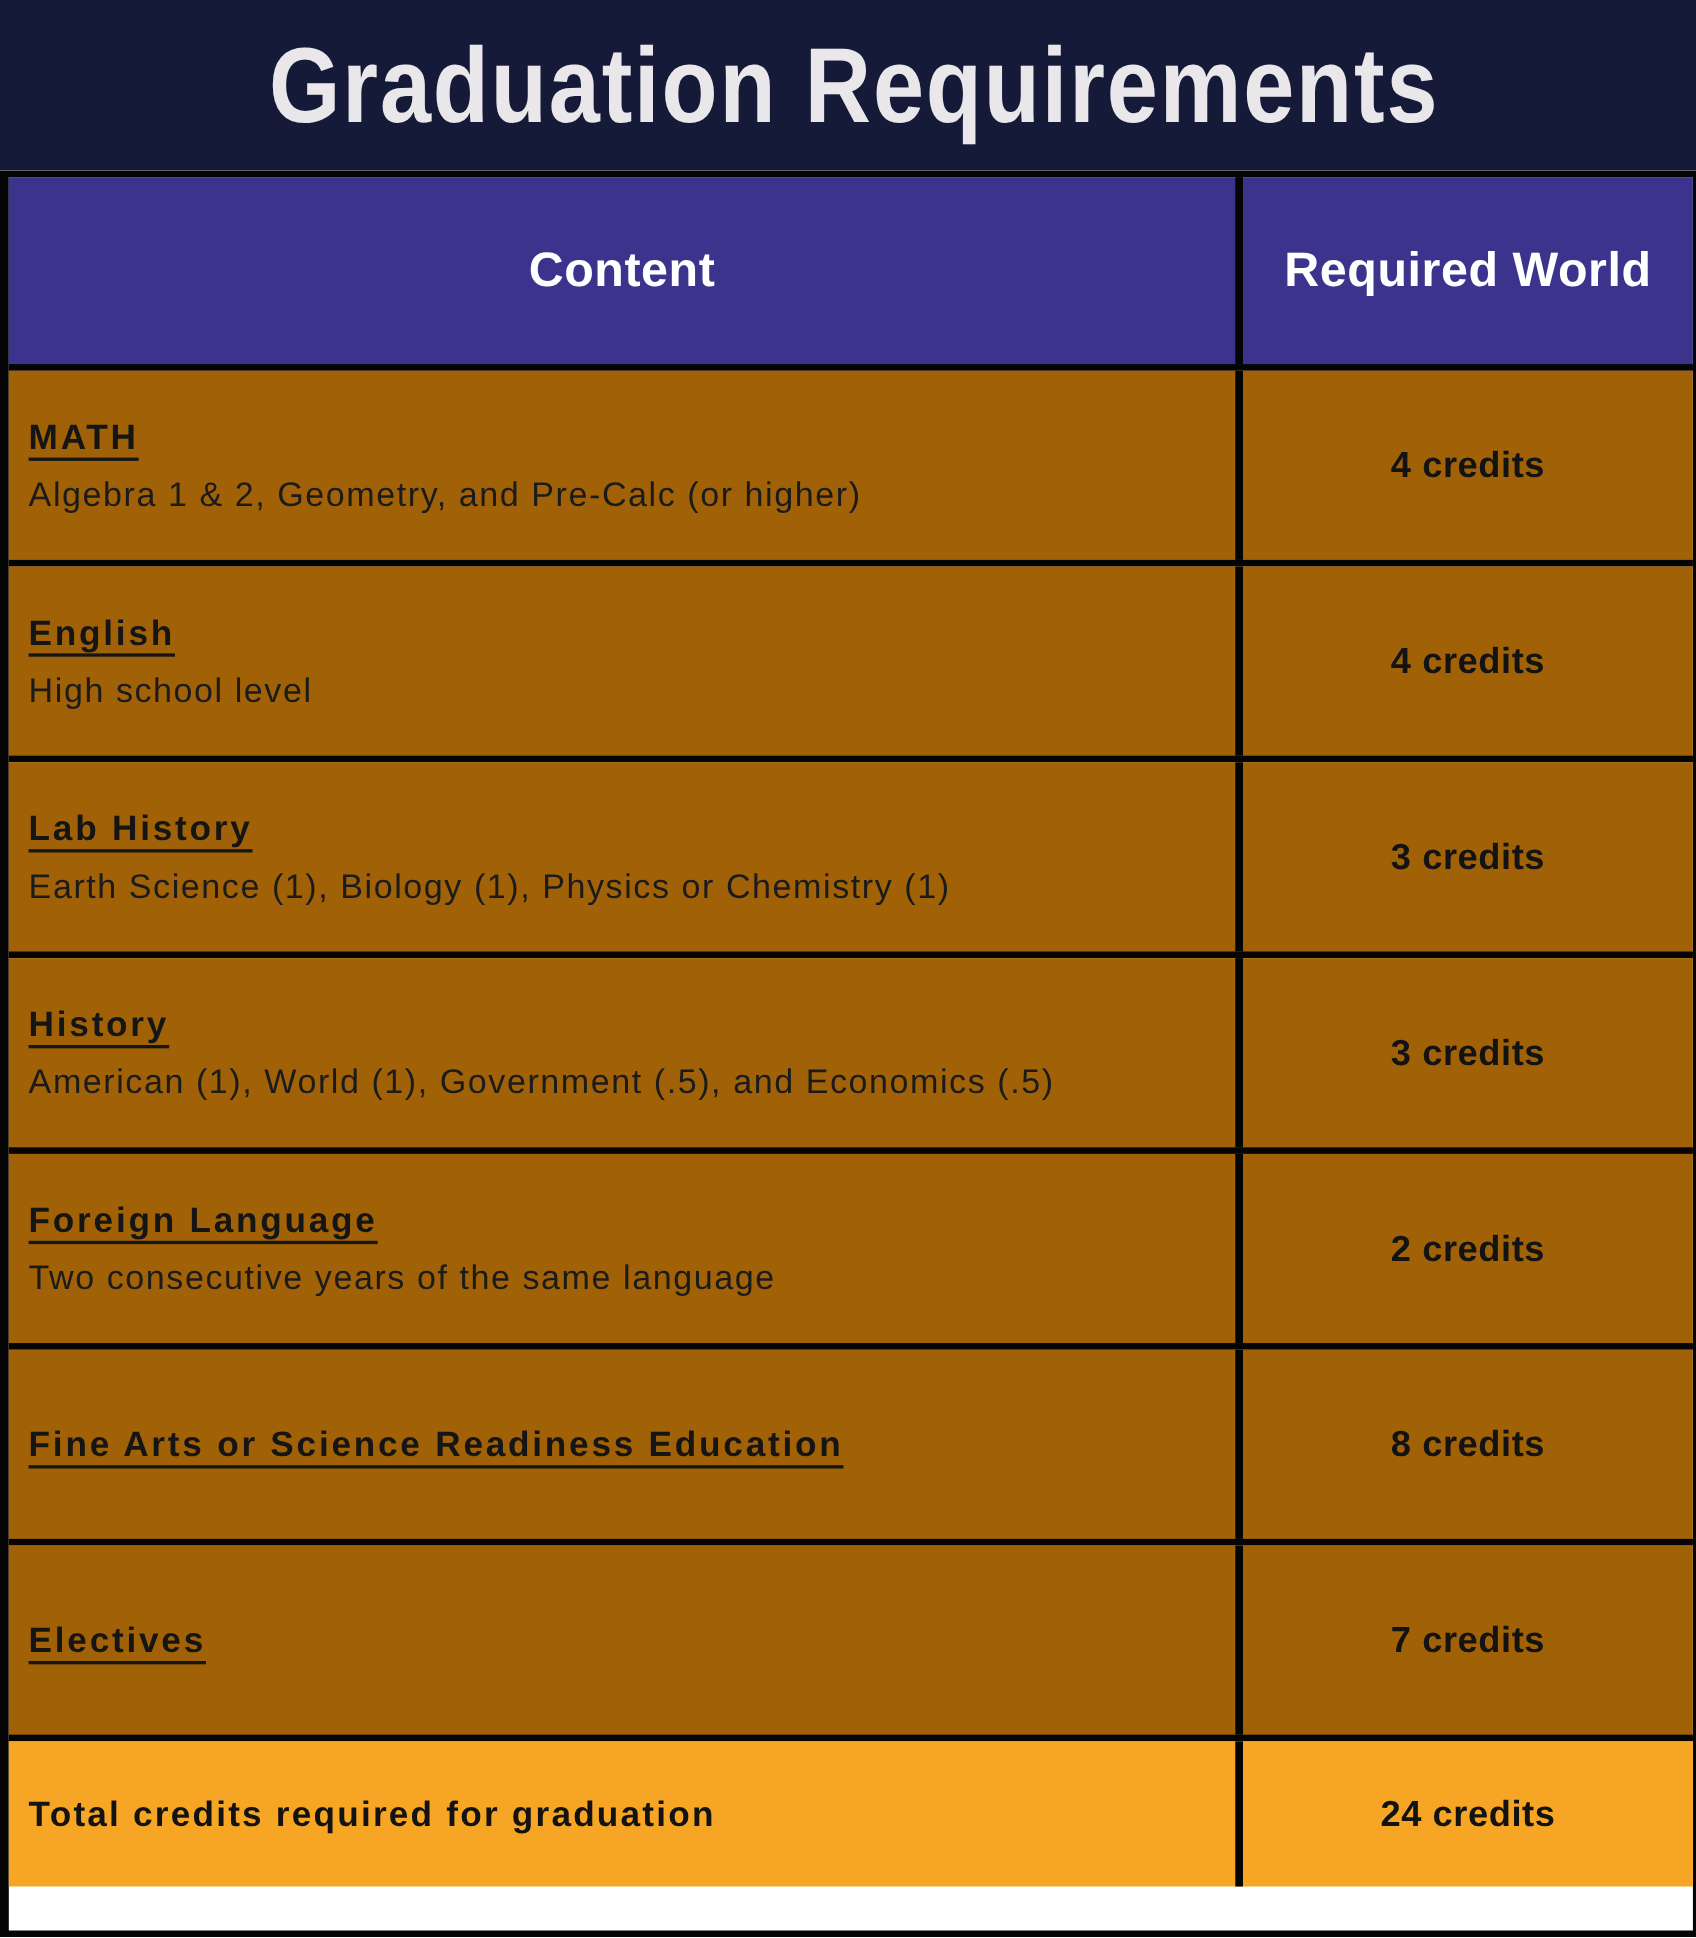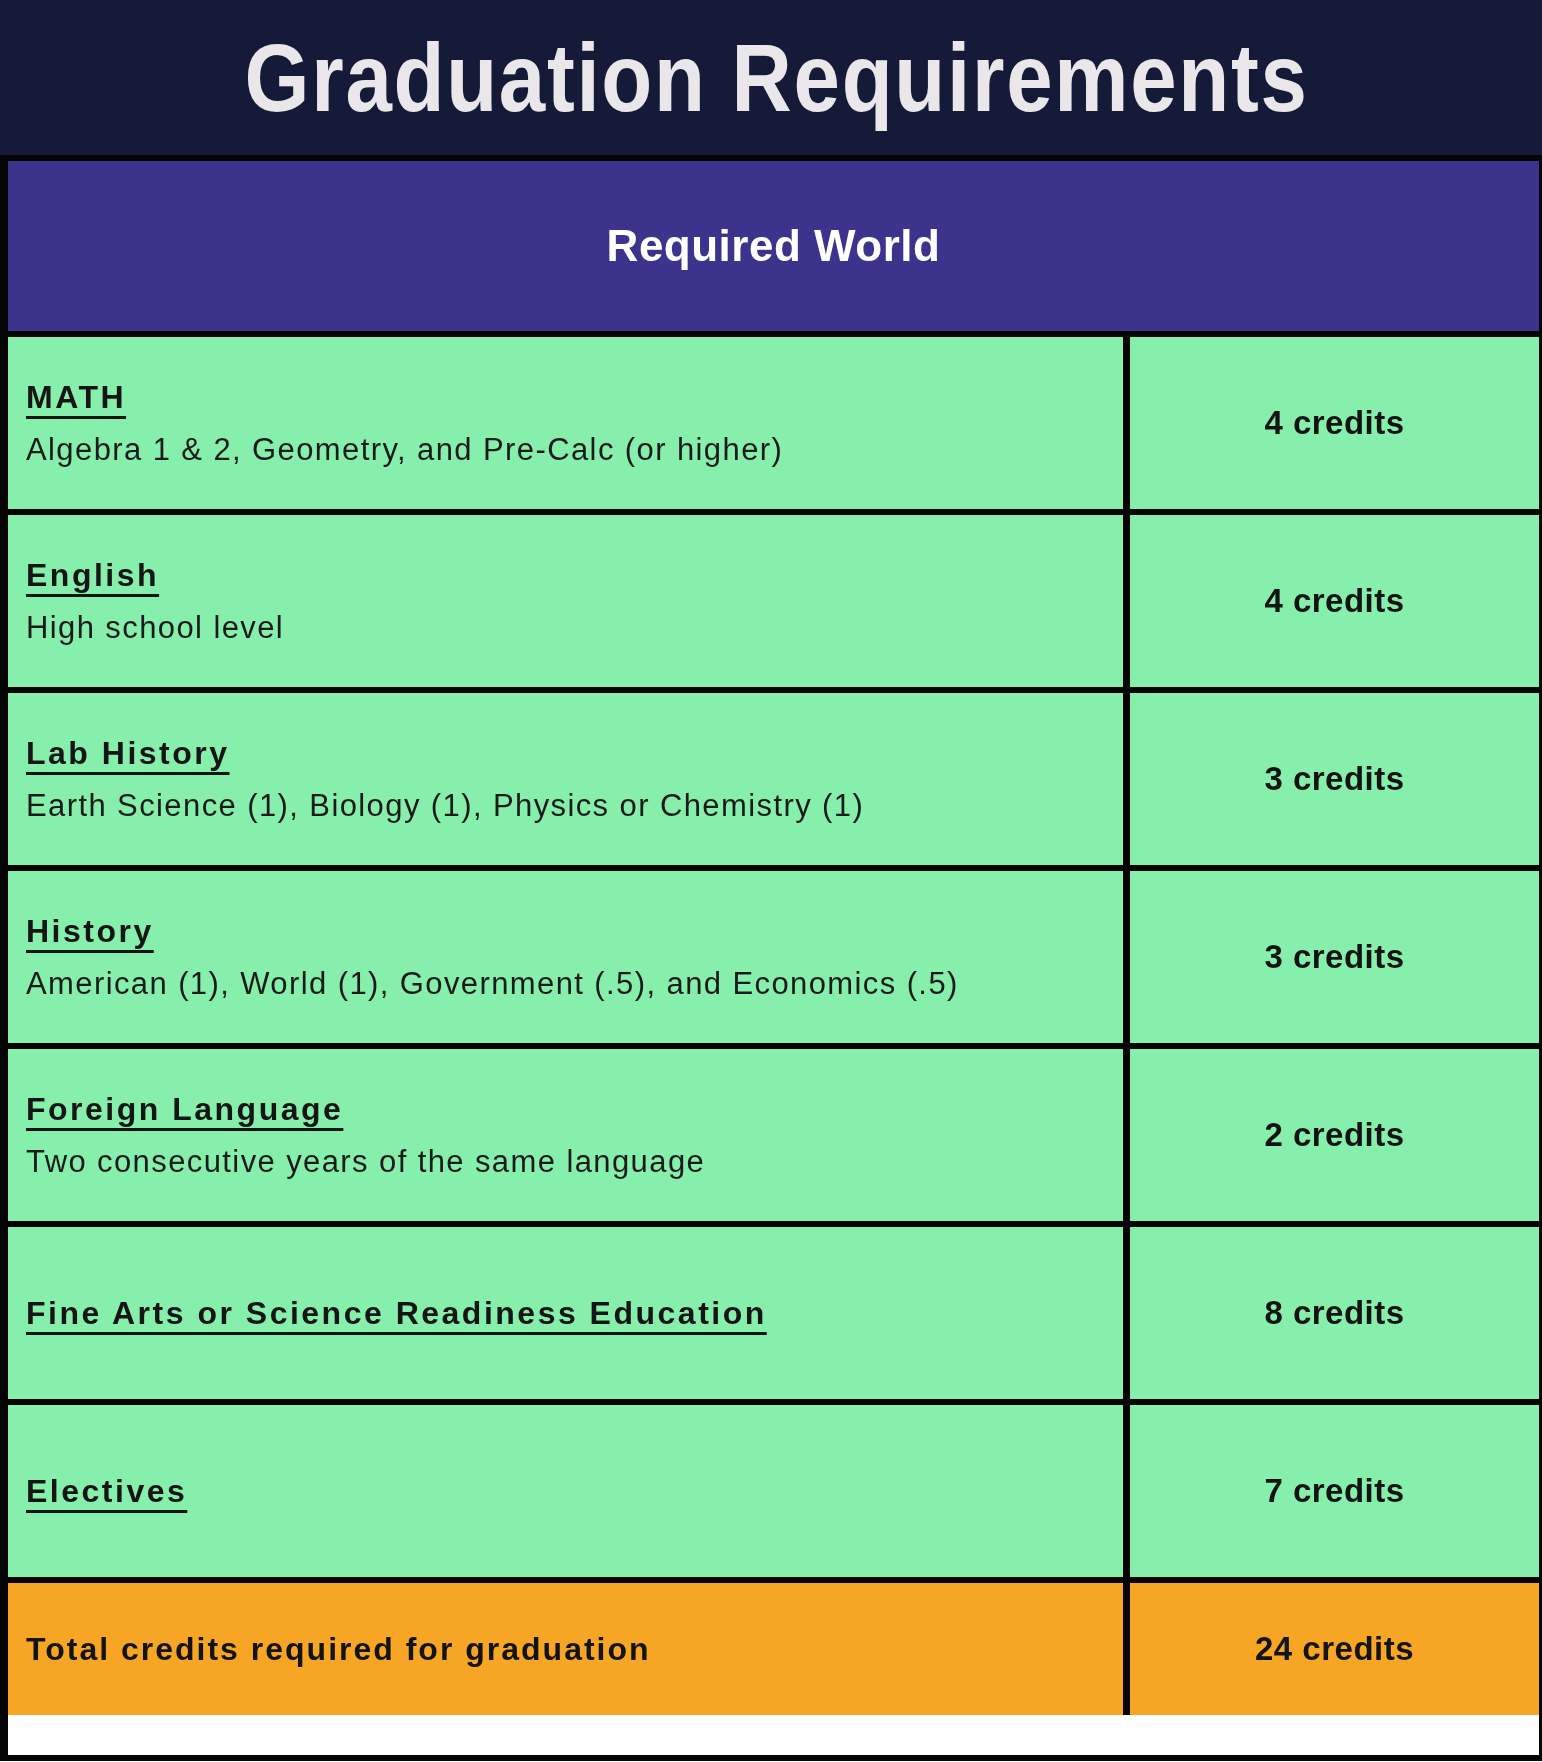--- a/index.html
+++ b/index.html
@@ -38,21 +38,21 @@
     border: 6px solid #050505;
     border-left-width: 8px;
     border-right-width: 3px;
     background: #ffffff;
   }
   .row {
     display: flex;
     border-bottom: 6px solid #050505;
   }
   .header-row  { height: 176px; background: #3B338C; }
-  .body-row    { height: 178px; background: #86efac; }
+  .body-row    { height: 178px; background: #a16207; }
   .total-row   { height: 132px; background: #F6A624; border-bottom: none; }
 
   .cell { display: flex; }
   .cell.left {
     width: 1122px;
     border-right: 7px solid #050505;
     flex-direction: column;
     justify-content: center;
     align-items: flex-start;
     padding: 0 30px 0 18px;
@@ -112,20 +112,21 @@
 
 <div class="page">
 
   <header class="title-band">
     <h1>Graduation Requirements</h1>
   </header>
 
   <div class="grad-table">
 
     <div class="row header-row">
+      <div class="cell left">Content</div>
       <div class="cell right">Required World</div>
     </div>
 
     <div class="row body-row">
       <div class="cell left">
         <div class="subject-heading">MATH</div>
         <div class="subject-desc">Algebra 1 &amp; 2, Geometry, and Pre-Calc (or higher)</div>
       </div>
       <div class="cell right">
         <span class="credit-value">4 credits</span>

